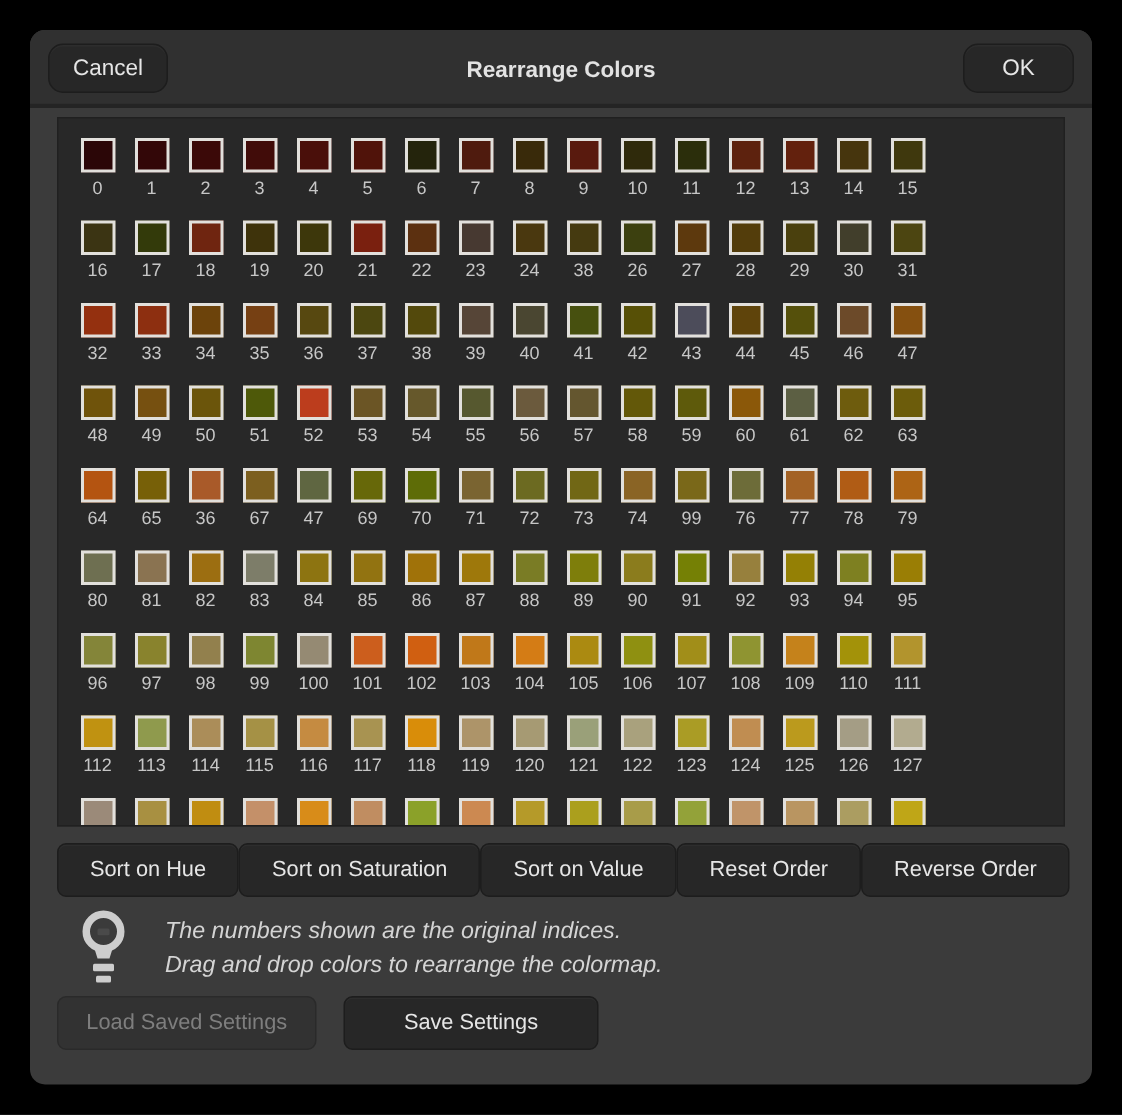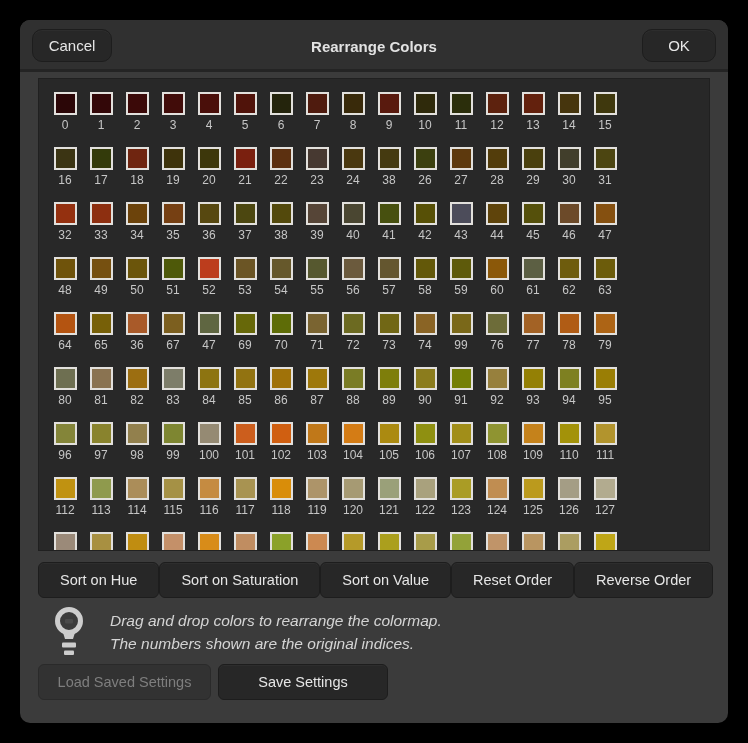--- a/index.html
+++ b/index.html
@@ -38,21 +38,21 @@
   
   .actions{position:absolute;left:18px;top:542px;width:672px;height:36px;
     display:flex;justify-content:space-between;}
   .action-btn{height:36px;padding:0 21px;font-size:14.5px;white-space:nowrap;}
   
   .hint{position:absolute;left:18px;top:586px;width:660px;display:flex;align-items:flex-start;}
   .bulb{margin-left:14px;flex:0 0 auto;}
   .hint-text{margin-left:24px;margin-top:3px;color:#d4d4d4;font-style:italic;
     font-size:15.5px;line-height:23px;}
   
-  .settings{position:absolute;left:18px;top:644px;height:48px;display:flex;gap:7px;}
+  .settings{position:absolute;left:18px;top:644px;height:48px;display:flex;gap:18px;}
   .settings .btn{height:36px;font-size:14.5px;}
   .load{width:173px;color:var(--text-dim);background:#323232;border-color:#2a2a2a;
     box-shadow:none;cursor:default;}
   .save{width:170px;}
 </style>
 </head>
 <body>
 
 <div class="dialog">
 
@@ -637,22 +637,22 @@
     <span class="bulb">
       <svg width="34" height="50" viewBox="0 0 34 50">
         <circle cx="17" cy="15" r="11.5" fill="none" stroke="#cdcdcd" stroke-width="5"></circle>
         <rect x="13" y="13" width="8" height="4.5" rx="1" fill="#4a4a4a"></rect>
         <path d="M11 26.5 L23 26.5 L21 33 L13 33 Z" fill="#cdcdcd"></path>
         <rect x="10" y="36.5" width="14" height="5" rx="1" fill="#cdcdcd"></rect>
         <rect x="12" y="44.5" width="10" height="4.5" rx="1" fill="#cdcdcd"></rect>
       </svg>
     </span>
     <div class="hint-text">
+      <div>The numbers shown are the original indices.</div>
       <div>Drag and drop colors to rearrange the colormap.</div>
-      <div>The numbers shown are the original indices.</div>
     </div>
   </div>
 
   <div class="settings">
     <button class="btn load" disabled="">Load Saved Settings</button>
     <button class="btn save">Save Settings</button>
   </div>
 
 </div>
 

